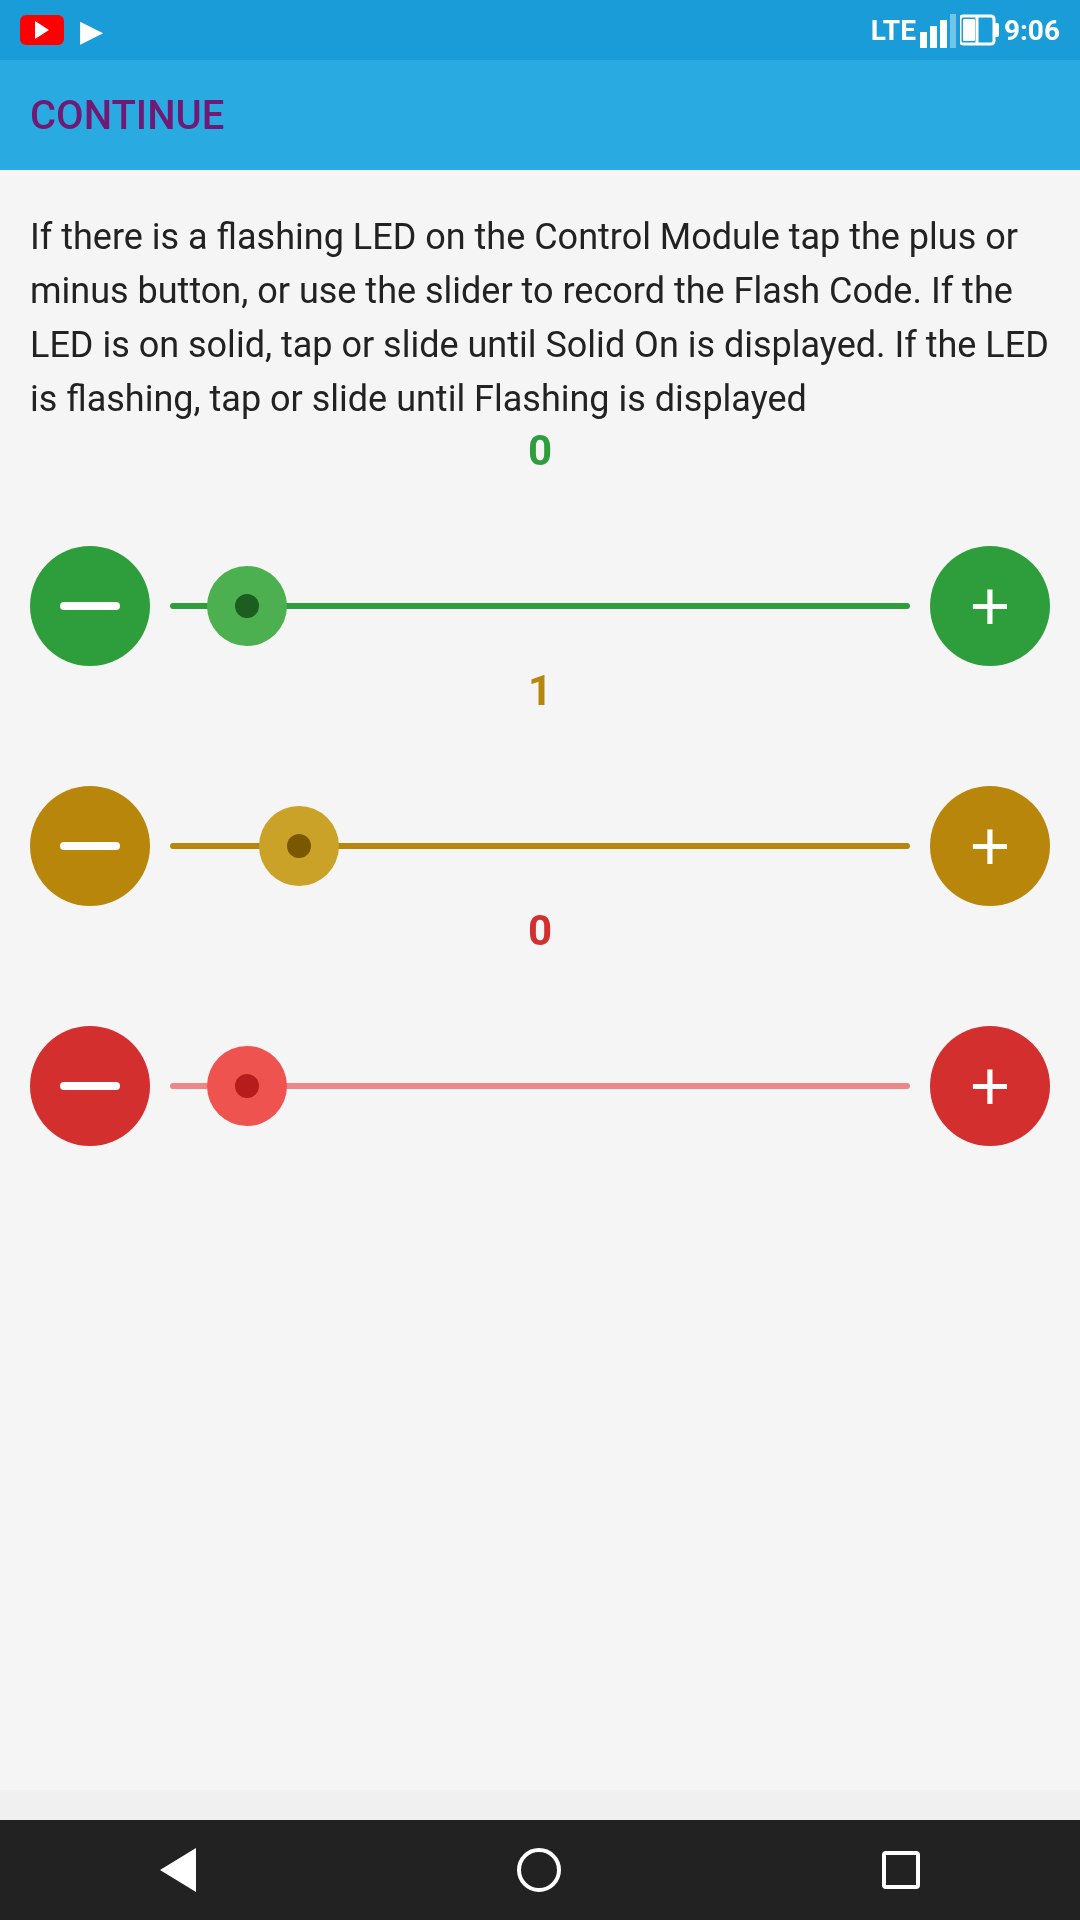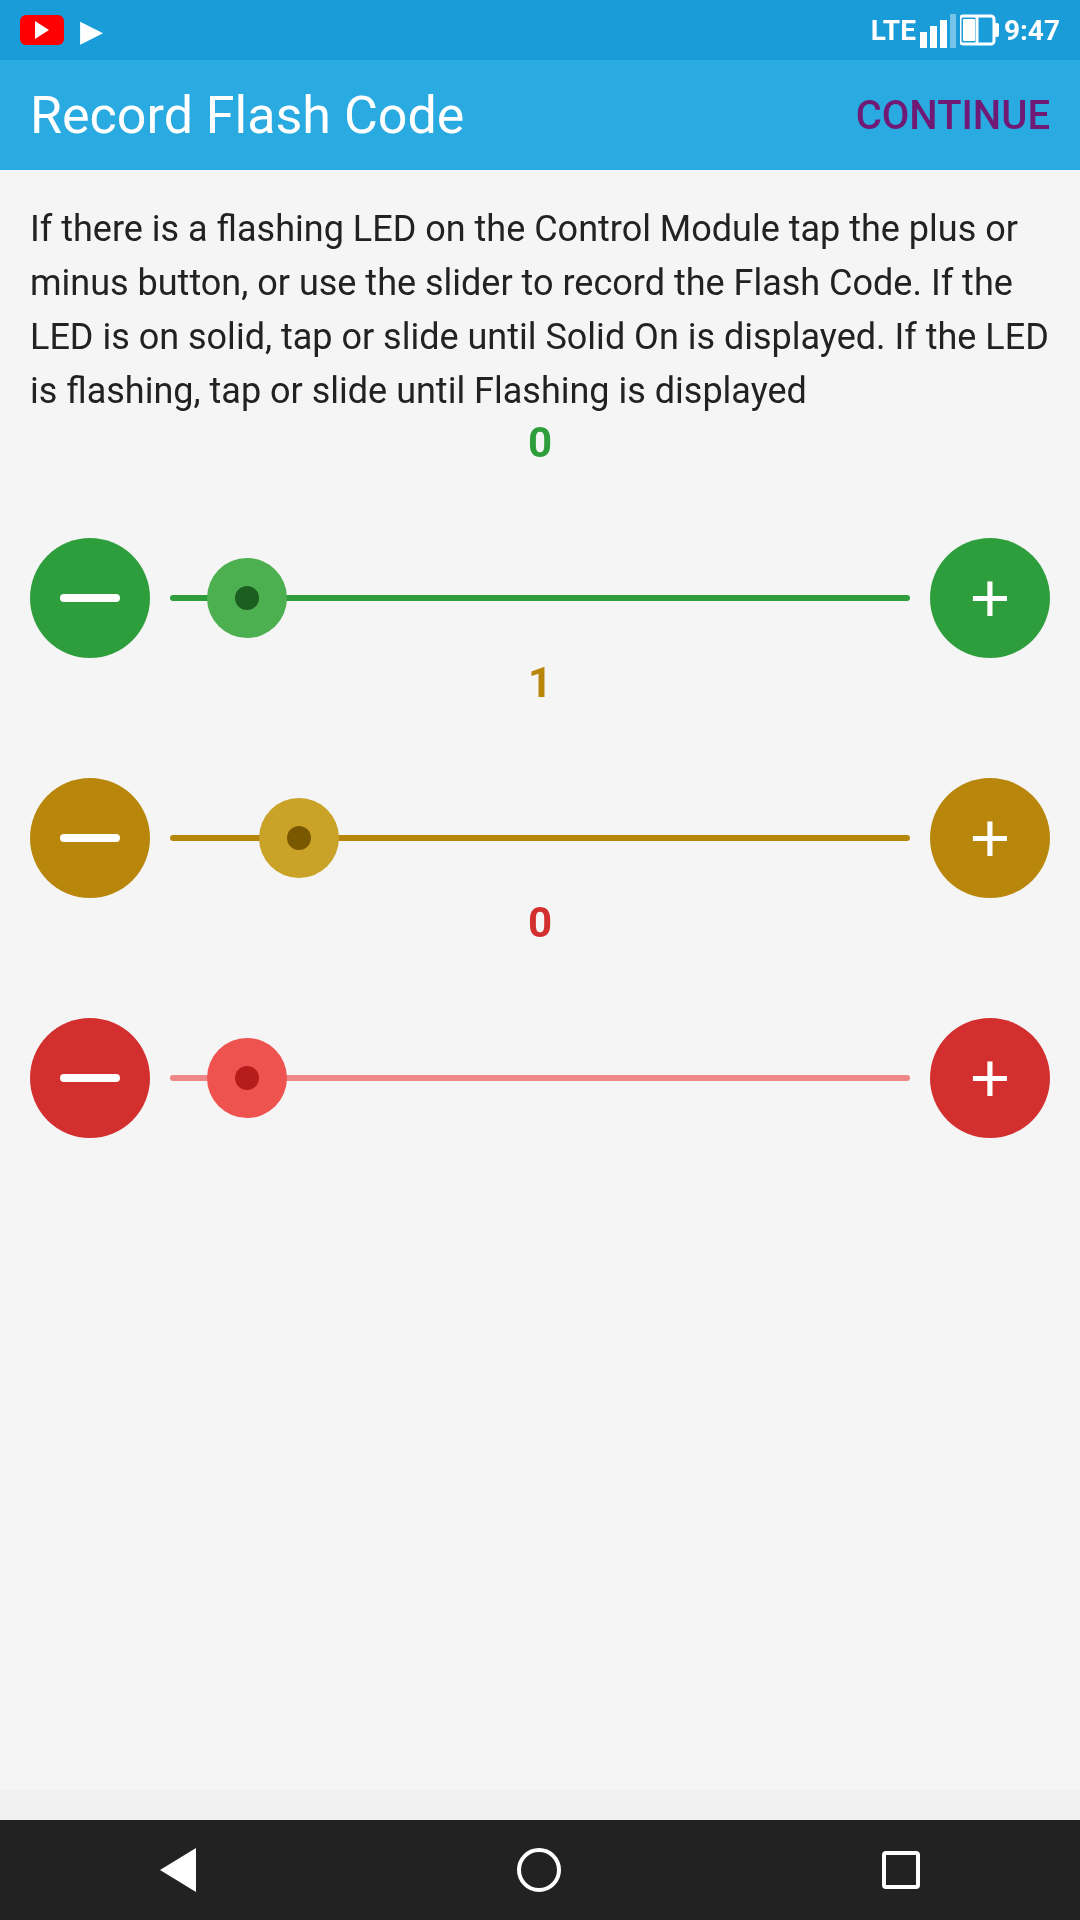--- a/index.html
+++ b/index.html
@@ -85,21 +85,21 @@
     .header-continue {
       color: #701a75;
       font-size: 40px;
       font-weight: 500;
       cursor: pointer;
     }
 
     
     .main-content {
       background-color: #f5f5f5;
-      padding: 32px 30px;
+      padding: 40px 30px;
       min-height: 1620px;
     }
 
     .description-text {
       font-size: 36px;
       color: #222;
       line-height: 1.5;
       margin-bottom: 50px;
     }
 
@@ -277,26 +277,25 @@
       <rect x="10" y="14" width="7" height="22" fill="white"></rect>
       <rect x="20" y="8" width="7" height="28" fill="white"></rect>
       <rect x="30" y="2" width="7" height="34" fill="white" opacity="0.4"></rect>
     </svg>
     <svg width="40" height="36" viewBox="0 0 40 36">
       <rect x="0" y="4" width="34" height="28" rx="3" fill="none" stroke="white" stroke-width="3"></rect>
       <rect x="34" y="11" width="5" height="14" rx="2" fill="white"></rect>
       <line x1="17" y1="4" x2="17" y2="32" stroke="white" stroke-width="3"></line>
       <rect x="3" y="7" width="12" height="22" rx="1" fill="white"></rect>
     </svg>
-    <span>9:47</span>
+    <span>9:06</span>
   </div>
 </div>
 
 <div class="header">
-  <span class="header-title">Record Flash Code</span>
   <span class="header-continue">CONTINUE</span>
 </div>
 
 <div class="main-content">
   <p class="description-text">If there is a flashing LED on the Control Module tap the plus or minus button, or use the slider to record the Flash Code. If the LED is on solid, tap or slide until Solid On is displayed. If the LED is flashing, tap or slide until Flashing is displayed</p>
 
   <div class="slider-section">
     <div style="text-align:center; margin-bottom: 10px;">
       <span class="slider-value green">0</span>
     </div>

